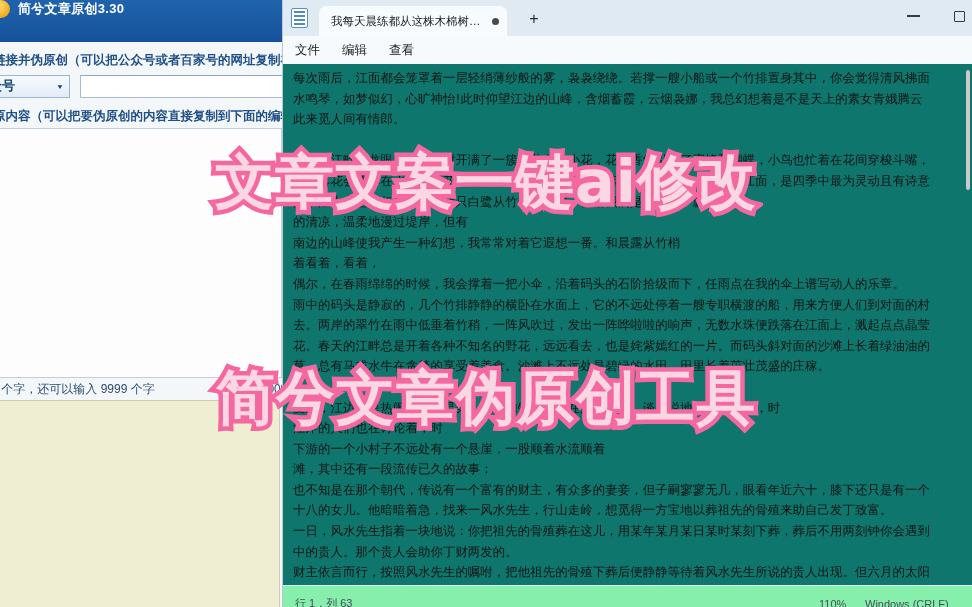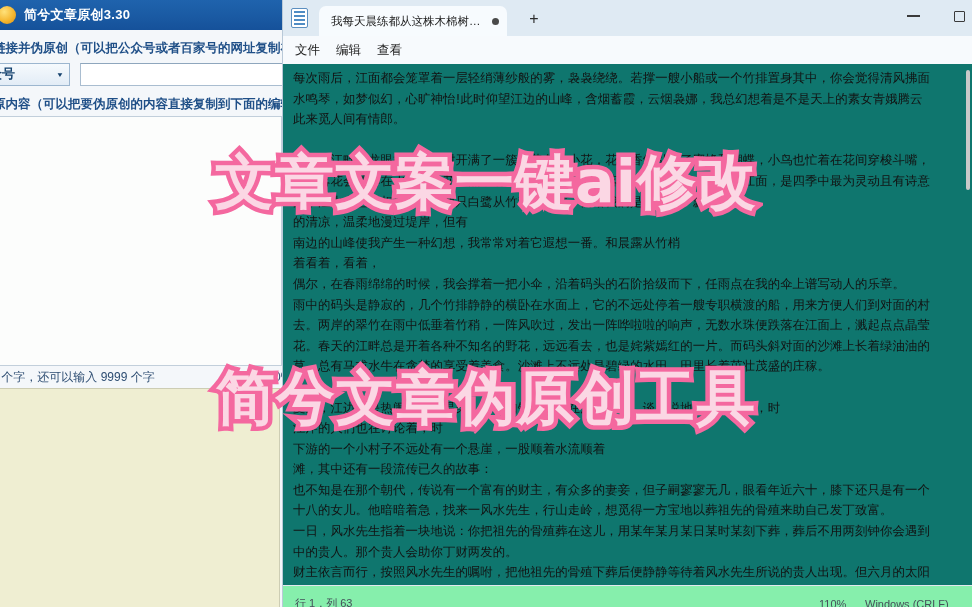--- a/index.html
+++ b/index.html
@@ -13,24 +13,23 @@
 
   
   #left-app {
     position: absolute; left: 0; top: 0;
     width: 282px; height: 607px;
     background: #f2f5f8;
     overflow: hidden;
   }
   #left-titlebar {
     position: relative;
-    height: 30px;
+    height: 42px;
     background: linear-gradient(180deg,#1f63ad 0%, #1a5aa3 55%, #15519a 100%);
-    display: flex; align-items: center;
-    padding-left: 6px;
+    display: flex; 
     overflow: hidden;
   }
   #left-app-icon {
     width: 18px; height: 18px; flex: 0 0 18px;
     border-radius: 50%;
     background: radial-gradient(circle at 35% 32%, #ffe27a 0%, #f5b731 55%, #d98f12 100%);
     margin-left: -8px;
     margin-right: 8px;
   }
   #left-title-text {
@@ -165,21 +164,21 @@
     display: flex; align-items: center; justify-content: center;
     color: #2b2b2b;
   }
   .wc-min { width: 13px; height: 1.5px; background: #3a3a3a; }
   .wc-max { width: 11px; height: 11px; border: 1.5px solid #3a3a3a; border-radius: 1px; }
 
   #np-menubar {
     height: 28px;
     background: #f7fafd;
     display: flex; align-items: center;
-    padding-left: 12px; gap: 16px;
+    padding-left: 12px; gap: 22px;
   }
   .np-menu-item { font-size: 12.5px; color: #1d1d1d; white-space: nowrap; }
 
   #np-editor {
     position: relative;
     height: 521px;
     background: #0f766e;
     overflow: hidden;
     padding: 4px 0 0 10px;
   }

